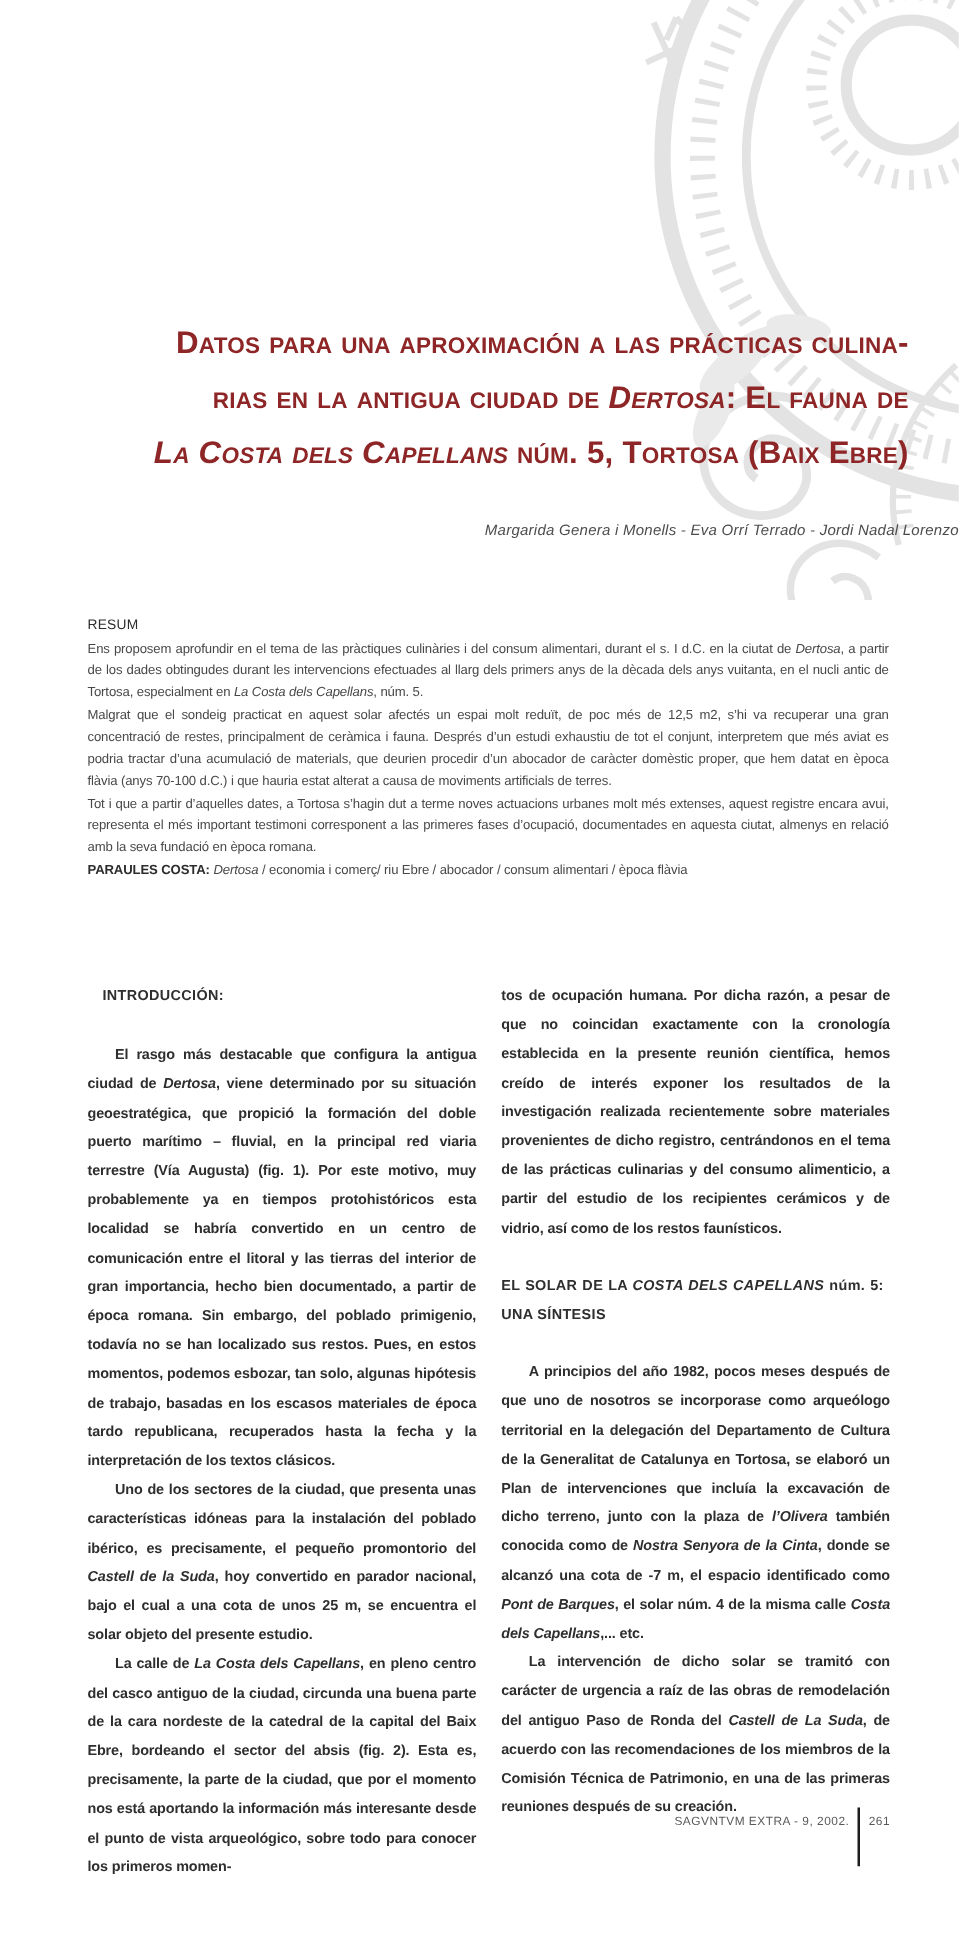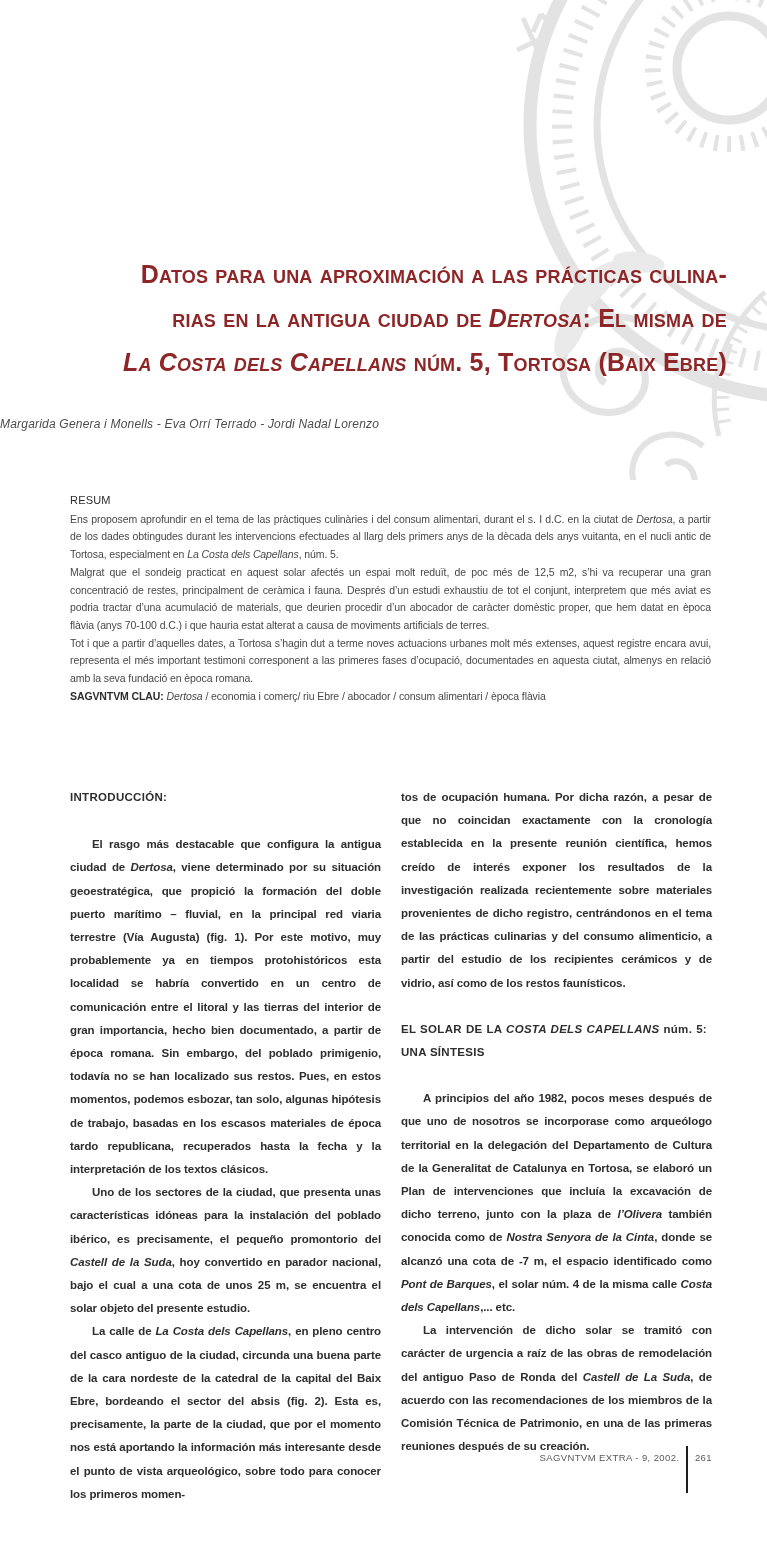--- a/index.html
+++ b/index.html
@@ -29,21 +29,21 @@
     font-weight: 700;
     font-variant: small-caps;
     font-size: 25px;
     line-height: 44px;
     letter-spacing: 0.2px;
   }
   .title-line { white-space: nowrap; }
 
   .authors {
     position: absolute; top: 417px; left: 0; width: 767px;
-    text-align: left;
+    text-align: right;
     font-style: italic;
     font-size: 12px;
     color: #4c4c4c;
     letter-spacing: 0.2px;
   }
 
   .abstract {
     position: absolute; top: 492px; left: 70px; width: 641px;
     font-size: 10.5px;
     line-height: 17.7px;
@@ -67,21 +67,21 @@
     font-size: 11.5px;
     line-height: 23.2px;
     text-align: justify;
     letter-spacing: -0.1px;
     color: #2e2e2e;
   }
   .col .para { margin: 0; font-weight: bold; }
   .col .para.indent { text-indent: 22px; }
   .intro-heading {
     font-size: 11.5px; font-weight: 700;
-    margin: 0 0 24px 0; letter-spacing: 0.3px;
+    margin: 0 0 24px 12px; letter-spacing: 0.3px;
   }
   .section-heading {
     font-size: 11.5px; font-weight: 700;
     margin: 23px 5px 23px 0; letter-spacing: 0.3px;
     text-align: justify;
   }
 
   .footer {
     position: absolute; top: 1446px; right: 55px;
     display: flex; align-items: flex-start;
@@ -114,34 +114,34 @@
       </g>
       <path d="M 298 292 C 256 330 238 382 252 436" stroke-width="5"></path>
       <path d="M 298 300 C 262 334 248 380 258 428" stroke-width="14" stroke-dasharray="3 9"></path>
       <path d="M 56 18 l 18 40 m -24 -8 l 30 -14 m -6 -22 l -8 18 m 8 -18 l 12 14" stroke-width="5"></path>
     </g>
   </svg>
 </div>
 
 <header class="title-block layer">
   <div class="title-line"><span>Datos para una aproximación a las prácticas culina-</span></div>
-  <div class="title-line"><span>rias en la antigua ciudad de </span><i>Dertosa</i><span>: El misma de</span></div>
+  <div class="title-line"><span>rias en la antigua ciudad de </span><i>Dertosa</i><span>: El fauna de</span></div>
   <div class="title-line"><i>La Costa dels Capellans</i><span> núm. 5, Tortosa (Baix Ebre)</span></div>
 </header>
 
 <div class="authors layer">Margarida Genera i Monells - Eva Orrí Terrado - Jordi Nadal Lorenzo</div>
 
 <section class="abstract layer">
   <h3 class="abstract-heading">RESUM</h3>
   <div>
       <p class="para"><span>Ens proposem aprofundir en el tema de las pràctiques culinàries i del consum alimentari, durant el s. I d.C. en la ciutat de </span><i>Dertosa</i><span>, a partir de los dades obtingudes durant les intervencions efectuades al llarg dels primers anys de la dècada dels anys vuitanta, en el nucli antic de Tortosa, especialment en </span><i>La Costa dels Capellans</i><span>, núm. 5.</span></p>
       <p class="para"><span> Malgrat que el sondeig practicat en aquest solar afectés un espai molt reduït, de poc més de 12,5 m2, s’hi va recuperar una gran concentració de restes, principalment de ceràmica i fauna. Després d’un estudi exhaustiu de tot el conjunt, interpretem que més aviat es podria tractar d’una acumulació de materials, que deurien procedir d’un abocador de caràcter domèstic proper, que hem datat en època flàvia (anys 70-100 d.C.) i que hauria estat alterat a causa de moviments artificials de terres.</span></p>
       <p class="para"><span>Tot i que a partir d’aquelles dates, a Tortosa s’hagin dut a terme noves actuacions urbanes molt més extenses, aquest registre encara avui, representa el més important testimoni corresponent a las primeres fases d’ocupació, documentades en aquesta ciutat, almenys en relació amb la seva fundació en època romana.</span></p>
     </div>
-  <p class="para"><span class="kw-label">SAGVNTVM CLAU:</span><span><span> </span><i>Dertosa</i><span> / economia i comerç/ riu Ebre / abocador / consum alimentari / època flàvia</span></span></p>
+  <p class="para"><span class="kw-label">PARAULES COSTA:</span><span><span> </span><i>Dertosa</i><span> / economia i comerç/ riu Ebre / abocador / consum alimentari / època flàvia</span></span></p>
 </section>
 
 <main class="columns layer">
   <div class="col">
     <h2 class="intro-heading">INTRODUCCIÓN:</h2>
     <div>
         <p class="para indent"><span>El rasgo más destacable que configura la antigua ciudad de </span><i>Dertosa</i><span>, viene determinado por su situación geoestratégica, que propició la formación del doble puerto marítimo – fluvial, en la principal red viaria terrestre (Vía Augusta) (fig. 1). Por este motivo, muy probablemente ya en tiempos protohistóricos esta localidad se habría convertido en un centro de comunicación entre el litoral y las tierras del interior de gran importancia, hecho bien documentado, a partir de época romana. Sin embargo, del poblado primigenio, todavía no se han localizado sus restos. Pues, en estos momentos, podemos esbozar, tan solo, algunas hipótesis de trabajo, basadas en los escasos materiales de época tardo republicana, recuperados hasta la fecha y la interpretación de los textos clásicos.</span></p>
         <p class="para indent"><span>Uno de los sectores de la ciudad, que presenta unas características idóneas para la instalación del poblado ibérico, es precisamente, el pequeño promontorio del </span><i>Castell de la Suda</i><span>, hoy convertido en parador nacional, bajo el cual a una cota de unos 25 m, se encuentra el solar objeto del presente estudio.</span></p>
         <p class="para indent"><span>La calle de </span><i>La Costa dels Capellans</i><span>, en pleno centro del casco antiguo de la ciudad, circunda una buena parte de la cara nordeste de la catedral de la capital del Baix Ebre, bordeando el sector del absis (fig. 2). Esta es, precisamente, la parte de la ciudad, que por el momento nos está aportando la información más interesante desde el punto de vista arqueológico, sobre todo para conocer los primeros momen-</span></p>
       </div>

